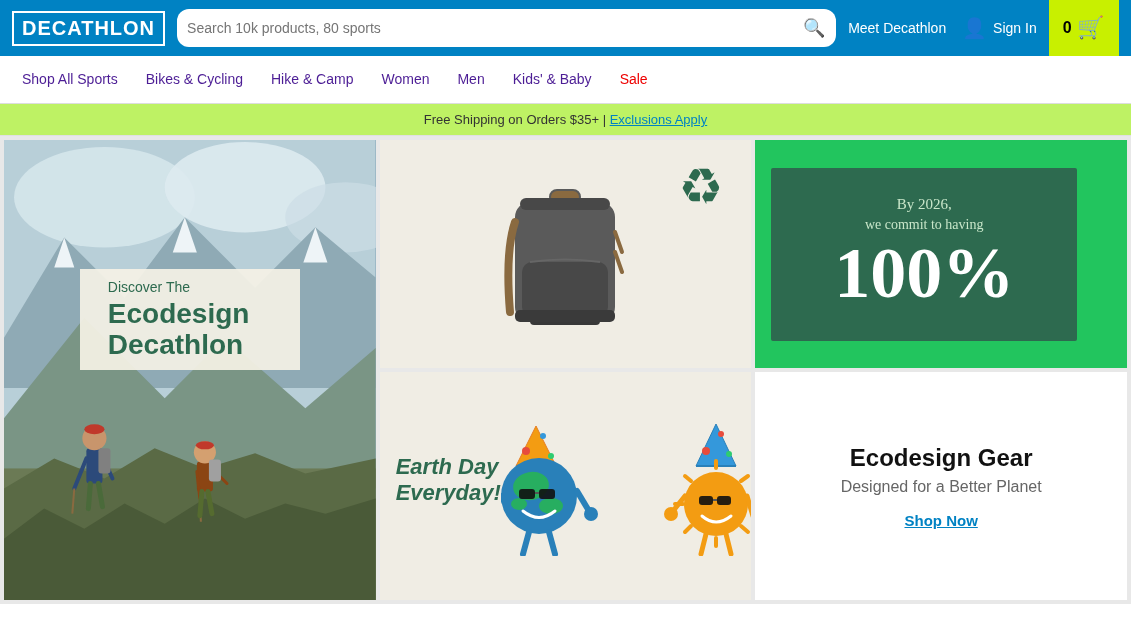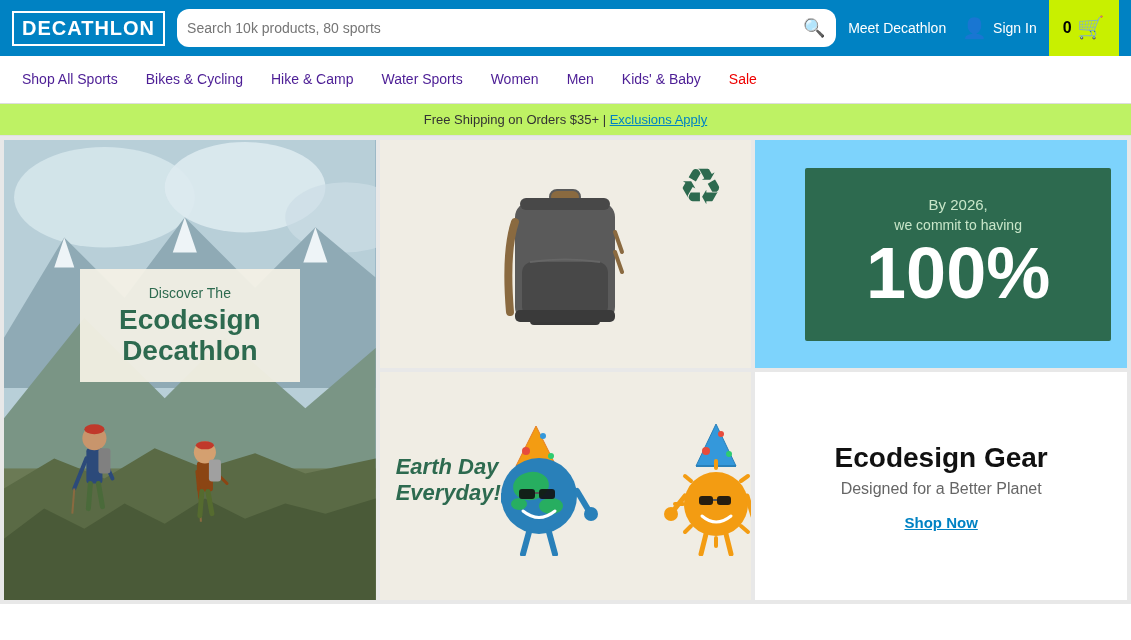--- a/index.html
+++ b/index.html
@@ -147,22 +147,22 @@
       overflow: hidden;
       min-height: 460px;
       background: #6a8fa8;
     }
     .eco-text-box {
       position: absolute;
       top: 28%;
       left: 50%;
       transform: translateX(-50%);
       background: rgba(245,242,230,0.92);
-      padding: 16px 28px;
-      text-align: center;
+      padding: 10px 28px;
+      text-align: left;
       width: 220px;
     }
     .eco-discover {
       font-size: 14px;
       color: #2d6a4f;
       font-weight: 500;
       margin-bottom: 4px;
     }
     .eco-title {
       font-size: 28px;
@@ -221,28 +221,29 @@
     .earth-characters {
       display: flex;
       gap: 20px;
       align-items: flex-end;
     }
 
     
     .panel-right-top {
       grid-column: 3;
       grid-row: 1;
-      background: #7dd3fc;
-      display: flex;
-      align-items: center;
-      justify-content: flex-end;
+      background: #22c55e;
+      display: flex;
+      align-items: center;
+      justify-content: flex-start;
       min-height: 228px;
       position: relative;
       overflow: hidden;
       padding: 16px;
+      font-family: Liberation Serif, serif;
     }
     .commitment-box {
       background: #2d6a4f;
       color: #fff;
       padding: 28px 24px;
       text-align: center;
       width: 90%;
       border-radius: 2px;
     }
     .commitment-by {
@@ -273,21 +274,21 @@
       background: #fff;
       display: flex;
       flex-direction: column;
       align-items: center;
       justify-content: center;
       min-height: 228px;
       padding: 24px;
       text-align: center;
     }
     .ecodesign-title {
-      font-size: 28px;
+      font-size: 24px;
       font-weight: 900;
       color: #111;
       margin-bottom: 6px;
     }
     .ecodesign-subtitle {
       font-size: 16px;
       color: #666;
       margin-bottom: 16px;
     }
     .shop-now-btn {
@@ -330,21 +331,20 @@
   <div class="cart-area">
     <span class="cart-count">0</span>
     <span class="cart-icon">🛒</span>
   </div>
 </header>
 
 <nav class="nav">
   <div class="nav-item">Shop All Sports</div>
   <div class="nav-item">Bikes &amp; Cycling</div>
   <div class="nav-item">Hike &amp; Camp</div>
-  <div class="nav-item">Water Sports</div>
   <div class="nav-item">Women</div>
   <div class="nav-item">Men</div>
   <div class="nav-item">Kids' &amp; Baby</div>
   <div class="nav-item sale">Sale</div>
 </nav>
 
 <div class="shipping-banner">
   <span>Free Shipping on Orders $35+ |</span>
   <a href="#">Exclusions Apply</a>
 </div>

